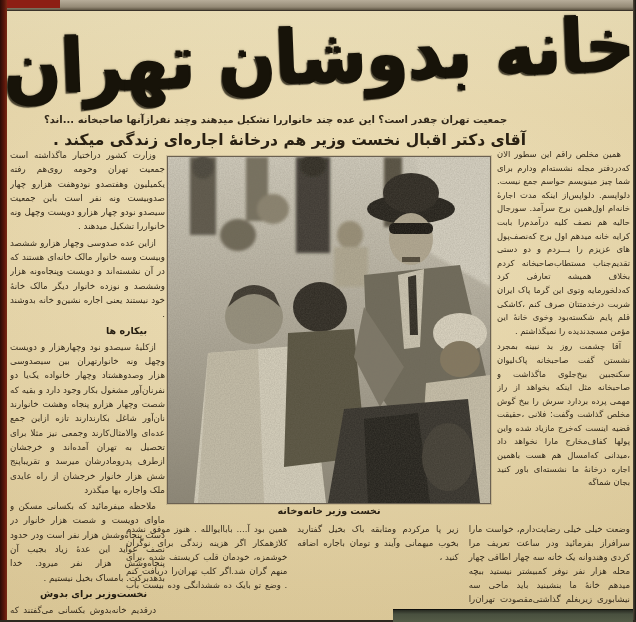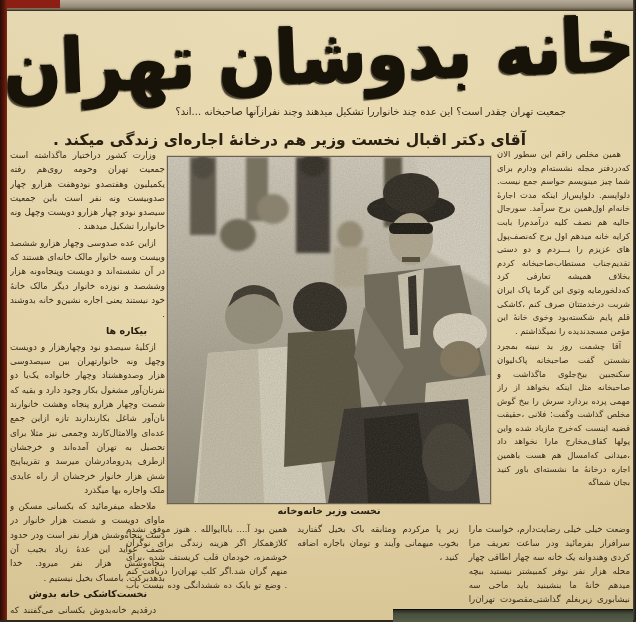--- a/index.html
+++ b/index.html
@@ -17,22 +17,22 @@
   .right-edge{position:absolute;right:0;top:0;width:3px;height:622px;
     background:linear-gradient(270deg,#161410,#4e4638);}
   .bottom-edge{position:absolute;left:0;bottom:0;width:636px;height:2px;background:#2e281f;}
 
   .headline{position:absolute;top:4px;right:26px;left:26px;height:104px;margin:0;
     display:flex;align-items:center;justify-content:center;
     font-size:67px;font-weight:bold;color:#171309;line-height:1;
     transform:rotate(-2.2deg) scaleY(1.12);transform-origin:center;
     text-shadow:2px 1px 0 #171309,-1px 2px 1px rgba(23,19,9,.75),0 0 2px rgba(23,19,9,.5);
     white-space:nowrap;letter-spacing:2px;}
-  .sub1{position:absolute;top:106px;right:70px;left:36px;margin:0;
-    font-size:10px;font-weight:normal;color:#33291a;text-align:right;white-space:nowrap;}
+  .sub1{position:absolute;top:106px;right:70px;left:36px;margin:8px;
+    font-size:10px;font-weight:bold;color:#33291a;text-align:left;white-space:nowrap;}
   .sub2{position:absolute;top:121px;right:100px;left:80px;margin:10px;
     font-size:15.5px;font-weight:bold;color:#2a2113;text-align:center;white-space:nowrap;}
 
   .col{position:absolute;color:#352b1b;font-size:8.7px;line-height:14.3px;
     text-align:justify;text-align-last:right;overflow:hidden;}
   .col p{margin:0 0 2px 0;text-indent:9px;}
   .col h3{margin:2px 18px 2px 0;font-size:9.5px;color:#241c0f;text-align:right;
     text-align-last:right;letter-spacing:.5px;}
   .col-left{right:auto;left:10px;top:148px;width:155px;height:470px;}
   .col-right{right:6px;top:148px;width:133px;height:372px;font-size:8.4px;line-height:13.6px;}
@@ -66,21 +66,21 @@
   <h1 class="headline">خانه بدوشان تهران</h1>
   <p class="sub1">جمعیت تهران چقدر است؟ این عده چند خانواررا تشکیل میدهند وچند نفرازآنها صاحبخانه ...اند؟</p>
   <p class="sub2">آقای دکتر اقبال نخست وزیر هم درخانهٔ اجاره‌ای زندگی میکند .</p>
 
   <div class="col col-left">
     <p>وزارت کشور دراختیار ماگذاشته است جمعیت تهران وحومه روی‌هم رفته یکمیلیون وهفتصدو نودوهفت هزارو چهار صدوبیست ونه نفر است باین جمعیت سیصدو نودو چهار هزارو دویست وچهل ونه خانواررا تشکیل میدهند .</p>
     <p>ازاین عده صدوسی وچهار هزارو ششصد وبیست وسه خانوار مالک خانه‌ای هستند که در آن نشسته‌اند و دویست وپنجاه‌ونه هزار وششصد و نوزده خانوار دیگر مالک خانهٔ خود نیستند یعنی اجاره نشین‌و خانه بدوشند .</p>
     <h3>بیکاره ها</h3>
     <p>ازکلیهٔ سیصدو نود وچهارهزار و دویست وچهل ونه خانوارتهران بین سیصدوسی هزار وصدوهشتاد وچهار خانواده یک‌یا دو نفرنان‌آور مشغول بکار وجود دارد و بقیه که شصت وچهار هزارو پنجاه وهشت خانوارند نان‌آور شاغل بکارندارند تازه ازاین جمع عده‌ای والامثال‌کارند وجمعی نیز مثلا برای تحصیل به تهران آمده‌اند و خرجشان ازطرف پدرومادرشان میرسد و تقریباپنج شش هزار خانوار خرجشان از راه عایدی ملک واجاره بها میگذرد</p>
     <p>ملاحظه میفرمائید که بکسانی مسکن و ماوای دویست و شصت هزار خانوار در دست پنجاه‌وشش هزار نفر است ودر حدود نصف عواید این عدهٔ زیاد بجیب آن پنجاه‌وشش هزار نفر میرود. خدا بدهدبرکت. بامساک بخیل نیستیم .</p>
-    <h3>نخست‌کاشکی خانه بدوش</h3>
+    <h3>نخست‌وزیر برای بدوش</h3>
     <p>درقدیم خانه‌بدوش بکسانی می‌گفتند که مرتبا از این کوی‌بآن‌کو واز این سو بآنسو کوچ میکردند و الان بکسانی اطلاق میشودکه خانهٔ اجاره‌ای سکنی دارند و</p>
   </div>
 
   <figure class="photo">
     <svg viewBox="0 0 322 346" preserveAspectRatio="none" aria-hidden="true">
       <defs>
         <linearGradient id="bg" x1="0" y1="0" x2="0" y2="1">
           <stop offset="0" stop-color="#d3cebf"></stop>
           <stop offset=".45" stop-color="#b6b0a0"></stop>
           <stop offset="1" stop-color="#8e8878"></stop>

